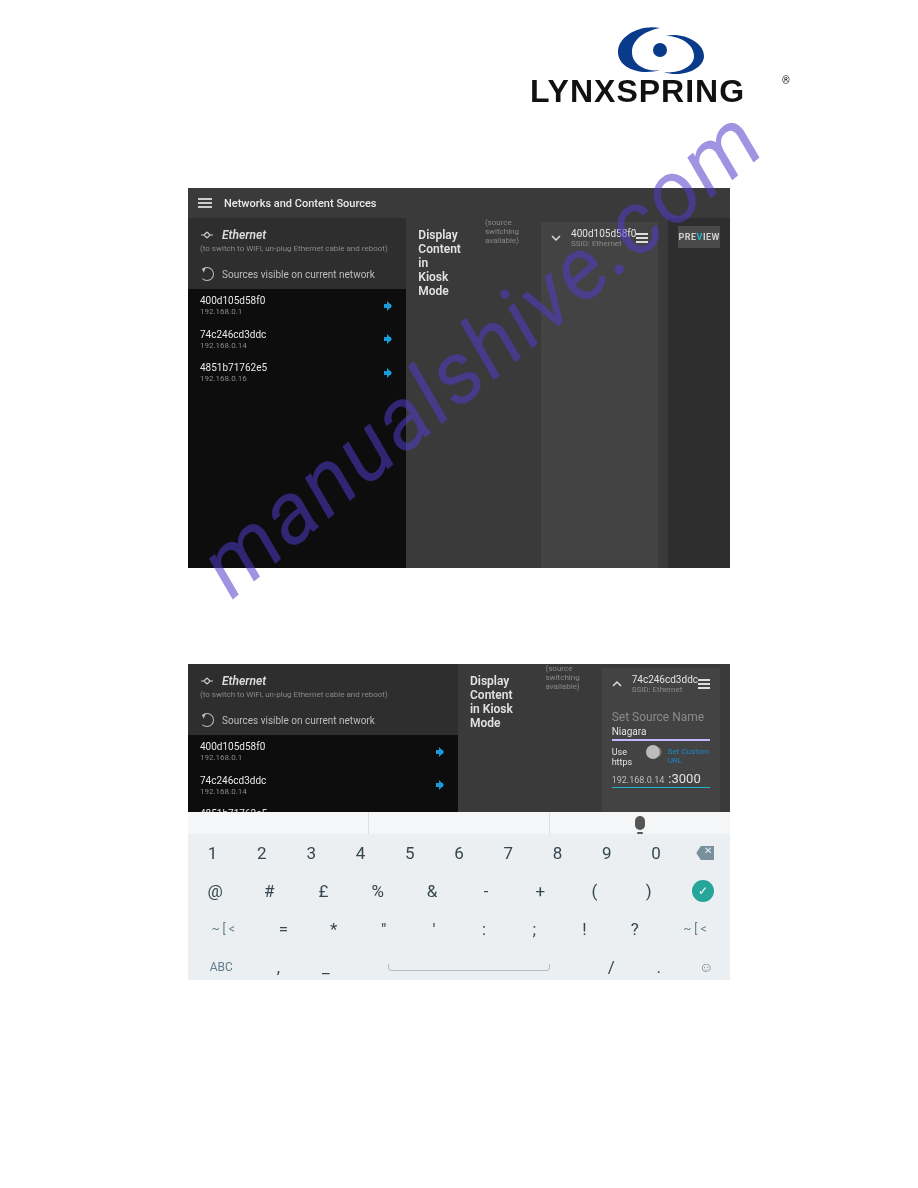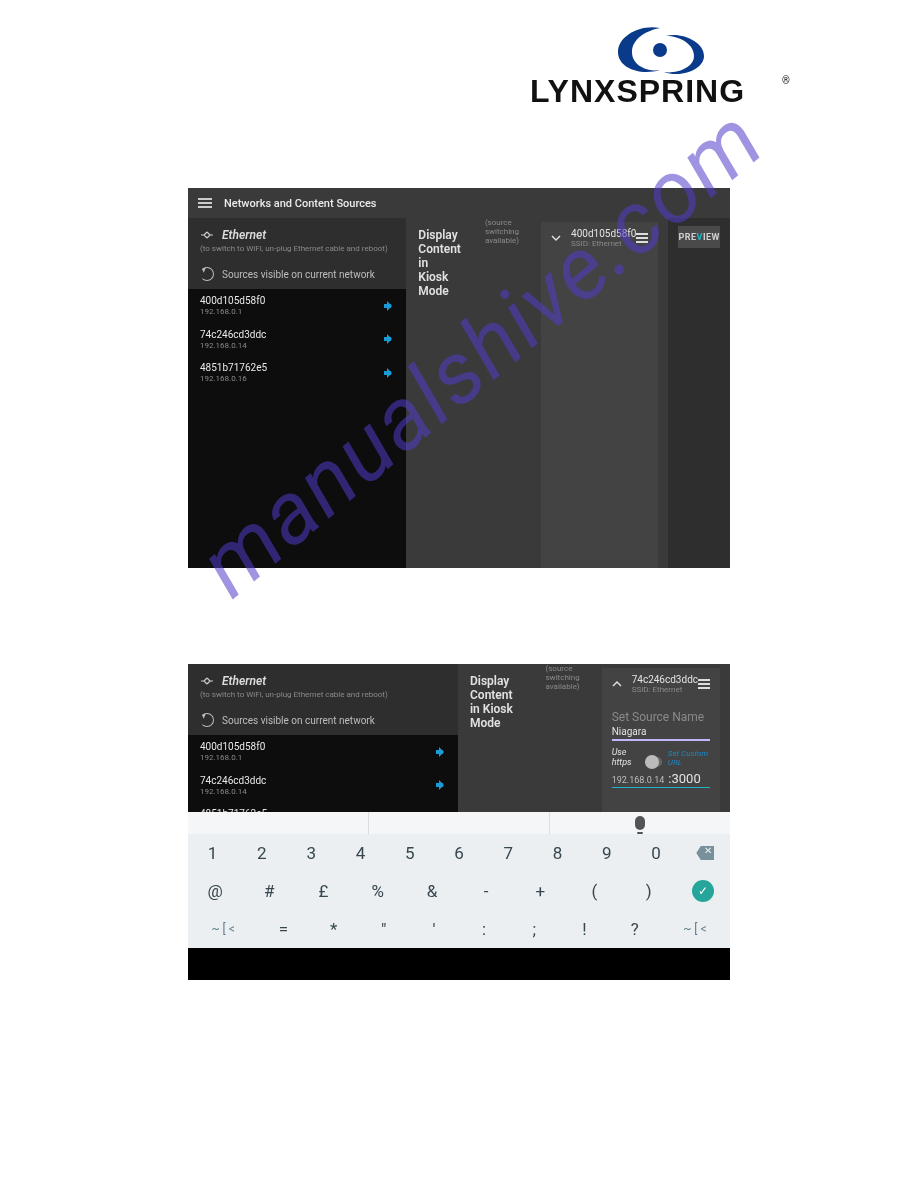--- a/index.html
+++ b/index.html
@@ -165,21 +165,21 @@
       linear-gradient(#ddd,#ddd) 0 8px/12px 2px no-repeat;
   }
 
   .kioskBody { padding: 6px 10px; }
   .kLabel { color:#8a8a8a; font-size:12px; margin-top:4px;}
   .kInput {
     border:none; border-bottom:2px solid #c4b5fd;
     background:transparent; color:#e2e2e2;
     font-size:10px; width:100%; padding:2px 0;
   }
-  .kRowFlex { display:flex; align-items:flex-end; gap:6px; margin-top:6px;font-style:italic;}
+  .kRowFlex { display:flex; align-items:flex-start; gap:6px; margin-top:6px;}
   .toggle {
     width:22px; height:10px; background:#666; border-radius:6px; position:relative;
   }
   .toggle::after{
     content:""; position:absolute; left:0; top:-2px;
     width:14px; height:14px; background:#bbb; border-radius:50%;
   }
   .link { color:#1e88c7; font-size:8px; margin-left:auto;}
   .urlRow { display:flex; align-items:baseline; gap:4px; margin-top:4px;
     border-bottom:1px solid #20b5c9; padding-bottom:1px;}
@@ -405,18 +405,29 @@
           <div class="key ">=</div>
           <div class="key ">*</div>
           <div class="key ">"</div>
           <div class="key ">'</div>
           <div class="key ">:</div>
           <div class="key ">;</div>
           <div class="key ">!</div>
           <div class="key ">?</div>
           <div class="key small wide">~ [ &lt;</div>
         </div>
+      <div class="row" id="kb-r4">
+          <div class="key small wide">ABC</div>
+          <div class="key ">,</div>
+          <div class="key ">_</div>
+          <div class="key space">
+            <div></div>
+          </div>
+          <div class="key ">/</div>
+          <div class="key ">.</div>
+          <div class="key emoji">☺</div>
+        </div>
     </div>
   </div>
 
   <div class="watermark">manualshive.com</div>
 
 </div>
 
 </body></html>

